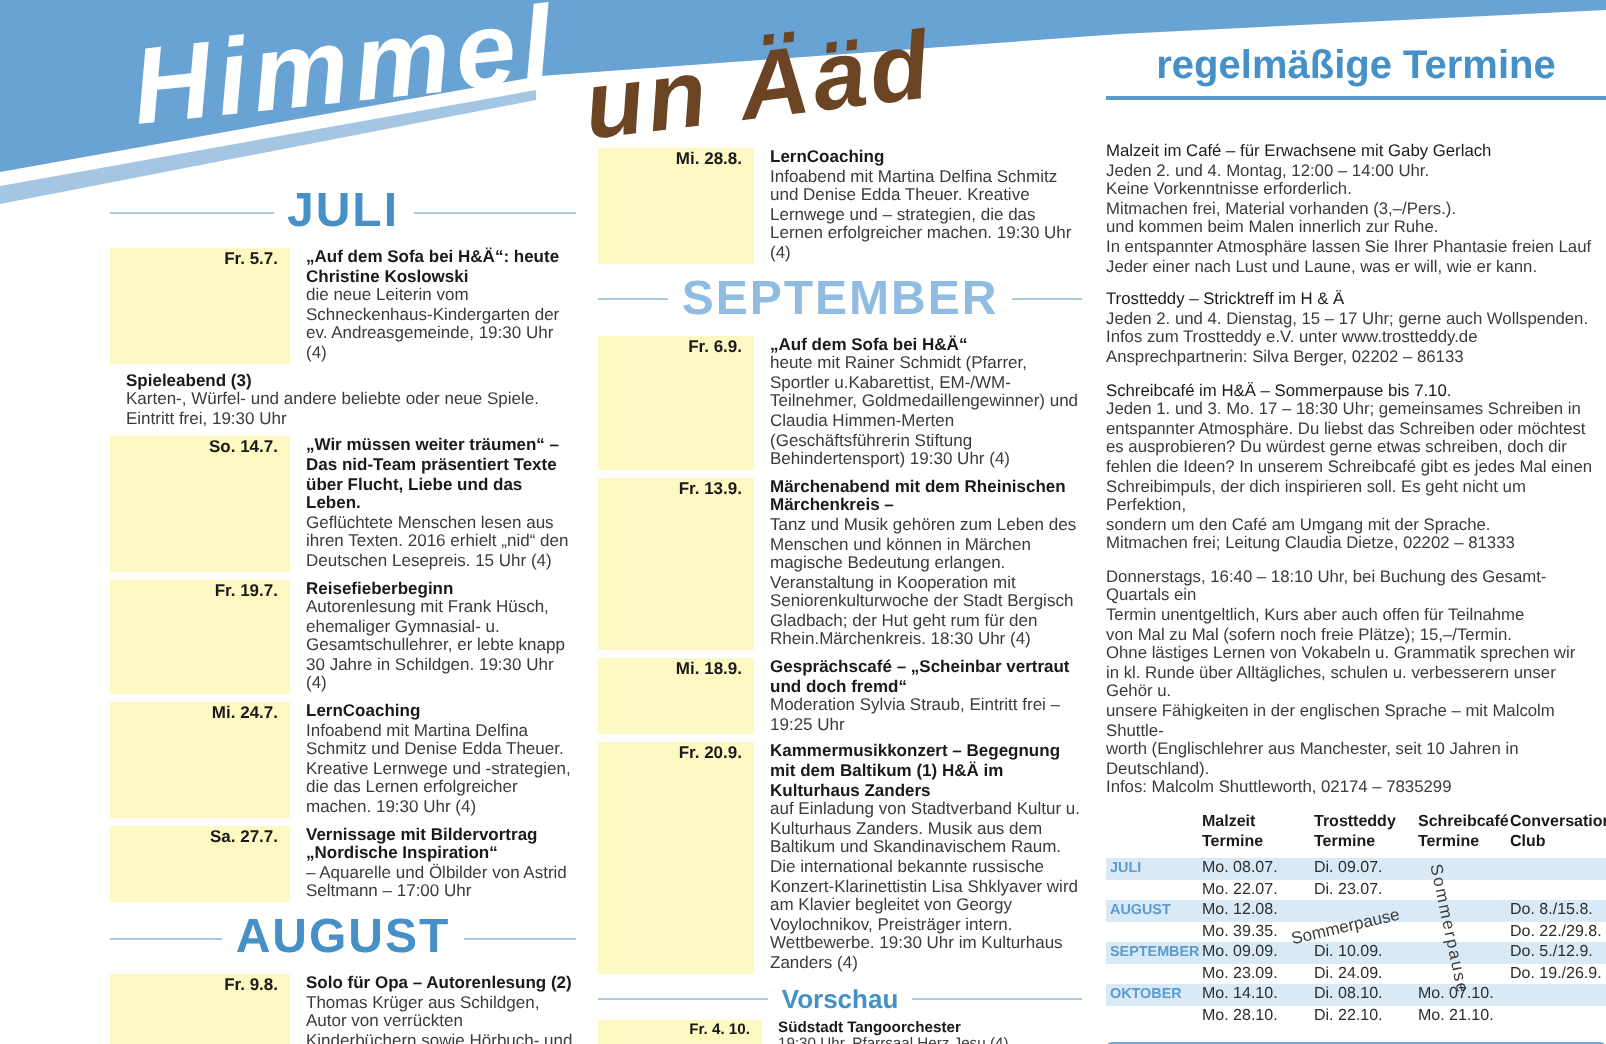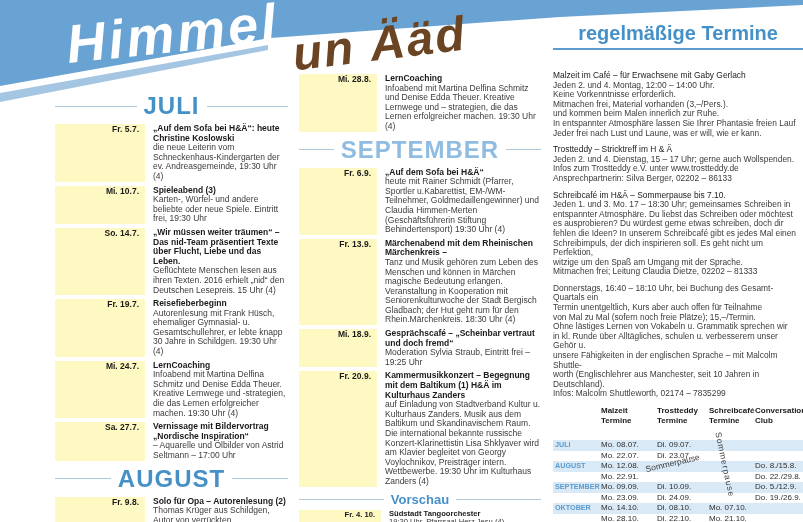--- a/index.html
+++ b/index.html
@@ -38,21 +38,21 @@
   .vorschau .event{font-size:7.6px;line-height:8.8px;margin-bottom:3px;}
   .vorschau .event .date{flex-basis:60px;}
   
   .rhead{font-size:20px;font-weight:bold;color:#4690C8;text-align:center;
          border-bottom:2px solid #5B9BD0;padding-bottom:3px;margin:4px 0 21px 0;}
   .rblock{margin-bottom:7px;font-size:8.4px;line-height:9.6px;}
   .rtitle{font-weight:normal;color:#1a1a1a;}
   
   .rtable{position:relative;margin-top:3px;font-size:8px;line-height:10.5px;color:#2d2d2d;}
   .trow{display:grid;grid-template-columns:48px 56px 52px 46px 48px;}
-  .trow.head{font-weight:bold;line-height:9.5px;margin-bottom:15px;color:#1a1a1a;}
+  .trow.head{font-weight:bold;line-height:9.5px;margin-bottom:4px;color:#1a1a1a;}
   .trow.shaded{background:#D9E9F6;}
   .tmonth{color:#5B9BD0;font-weight:bold;font-size:7.2px;padding-left:2px;line-height:10.5px;}
   .ov-tt{position:absolute;left:92px;top:52px;transform:rotate(-13deg);font-size:8.5px;color:#3b3b3b;}
   .ov-sc{position:absolute;left:170px;top:25px;transform:rotate(78deg);transform-origin:left top;
          font-size:8.5px;color:#3b3b3b;letter-spacing:1px;white-space:nowrap;}
   
   .infobox{margin-top:8px;background:#6FA6D4;color:#fff;padding:7px 10px;font-size:8.4px;
            line-height:10.4px;border-radius:3px;}
 </style>
 </head>
@@ -73,21 +73,20 @@
     </div>
     <div>
         <div class="event">
           <div class="date">Fr. 5.7.</div>
           <div class="etext">
             <div class="etitle">„Auf dem Sofa bei H&amp;Ä“: heute Christine Koslowski</div>
             <div class="ebody">die neue Leiterin vom Schneckenhaus-Kindergarten der ev. Andreasgemeinde, 19:30 Uhr (4)</div>
           </div>
         </div>
         <div class="event">
-          <div class="date">Mi. 10.7.</div>
           <div class="etext">
             <div class="etitle">Spieleabend (3)</div>
             <div class="ebody">Karten-, Würfel- und andere beliebte oder neue Spiele. Eintritt frei, 19:30 Uhr</div>
           </div>
         </div>
         <div class="event">
           <div class="date">So. 14.7.</div>
           <div class="etext">
             <div class="etitle">„Wir müssen weiter träumen“ – Das nid-Team präsentiert Texte über Flucht, Liebe und das Leben.</div>
             <div class="ebody">Geflüchtete Menschen lesen aus ihren Texten. 2016 erhielt „nid“ den Deutschen Lesepreis. 15 Uhr (4)</div>
@@ -204,36 +203,36 @@
   <div class="col col-right">
     <div class="rhead">regelmäßige Termine</div>
     <div id="rblocks">
         <div class="rblock">
           <div class="rtitle">Malzeit im Café – für Erwachsene mit Gaby Gerlach</div>
           <div class="rline">Jeden 2. und 4. Montag, 12:00 – 14:00 Uhr.</div>
           <div class="rline">Keine Vorkenntnisse erforderlich.</div>
           <div class="rline">Mitmachen frei, Material vorhanden (3,–/Pers.).</div>
           <div class="rline">und kommen beim Malen innerlich zur Ruhe.</div>
           <div class="rline">In entspannter Atmosphäre lassen Sie Ihrer Phantasie freien Lauf</div>
-          <div class="rline">Jeder frei nach Lust und Laune, was er will, wie er kann.</div>
+          <div class="rline">Jeder einer nach Lust und Laune, was er will, wie er kann.</div>
         </div>
         <div class="rblock">
           <div class="rtitle">Trostteddy – Stricktreff im H &amp; Ä</div>
           <div class="rline">Jeden 2. und 4. Dienstag, 15 – 17 Uhr; gerne auch Wollspenden.</div>
           <div class="rline">Infos zum Trostteddy e.V. unter www.trostteddy.de</div>
           <div class="rline">Ansprechpartnerin: Silva Berger, 02202 – 86133</div>
         </div>
         <div class="rblock">
           <div class="rtitle">Schreibcafé im H&amp;Ä – Sommerpause bis 7.10.</div>
           <div class="rline">Jeden 1. und 3. Mo. 17 – 18:30 Uhr; gemeinsames Schreiben in</div>
           <div class="rline">entspannter Atmosphäre. Du liebst das Schreiben oder möchtest</div>
           <div class="rline">es ausprobieren? Du würdest gerne etwas schreiben, doch dir</div>
           <div class="rline">fehlen die Ideen? In unserem Schreibcafé gibt es jedes Mal einen</div>
           <div class="rline">Schreibimpuls, der dich inspirieren soll. Es geht nicht um Perfektion,</div>
-          <div class="rline">witzige um den Spaß am Umgang mit der Sprache.</div>
+          <div class="rline">sondern um den Café am Umgang mit der Sprache.</div>
           <div class="rline">Mitmachen frei; Leitung Claudia Dietze, 02202 – 81333</div>
         </div>
         <div class="rblock">
           <div class="rline">Donnerstags, 16:40 – 18:10 Uhr, bei Buchung des Gesamt-Quartals ein</div>
           <div class="rline">Termin unentgeltlich, Kurs aber auch offen für Teilnahme</div>
           <div class="rline">von Mal zu Mal (sofern noch freie Plätze); 15,–/Termin.</div>
           <div class="rline">Ohne lästiges Lernen von Vokabeln u. Grammatik sprechen wir</div>
           <div class="rline">in kl. Runde über Alltägliches, schulen u. verbesserern unser Gehör u.</div>
           <div class="rline">unsere Fähigkeiten in der englischen Sprache – mit Malcolm Shuttle-</div>
           <div class="rline">worth (Englischlehrer aus Manchester, seit 10 Jahren in Deutschland).</div>
@@ -281,21 +280,21 @@
         </div>
         <div class="trow shaded">
           <div class="tmonth">AUGUST</div>
           <div class="tcell">Mo. 12.08.</div>
           <div class="tcell"></div>
           <div class="tcell"></div>
           <div class="tcell">Do. 8./15.8.</div>
         </div>
         <div class="trow">
           <div class="tmonth"></div>
-          <div class="tcell">Mo. 22.91.</div>
+          <div class="tcell">Mo. 39.35.</div>
           <div class="tcell"></div>
           <div class="tcell"></div>
           <div class="tcell">Do. 22./29.8.</div>
         </div>
         <div class="trow shaded">
           <div class="tmonth">SEPTEMBER</div>
           <div class="tcell">Mo. 09.09.</div>
           <div class="tcell">Di. 10.09.</div>
           <div class="tcell"></div>
           <div class="tcell">Do. 5./12.9.</div>

